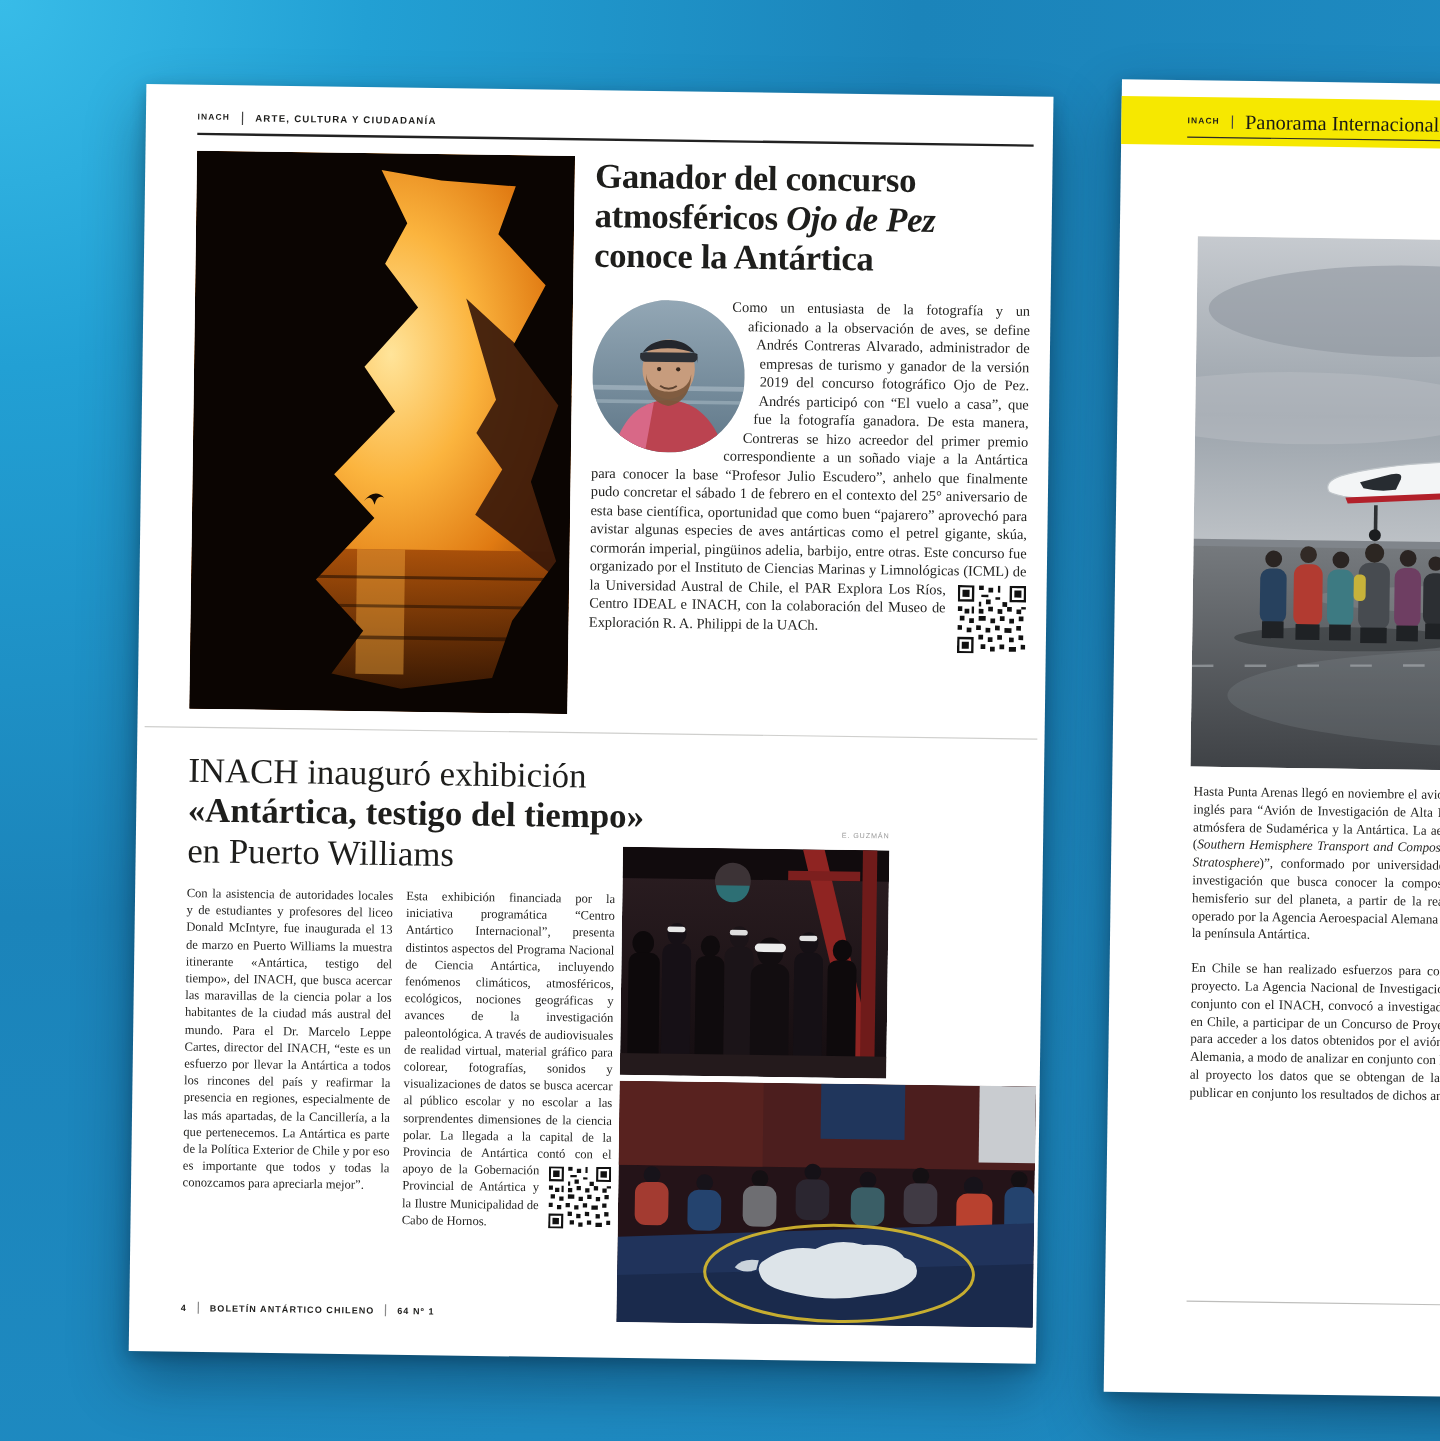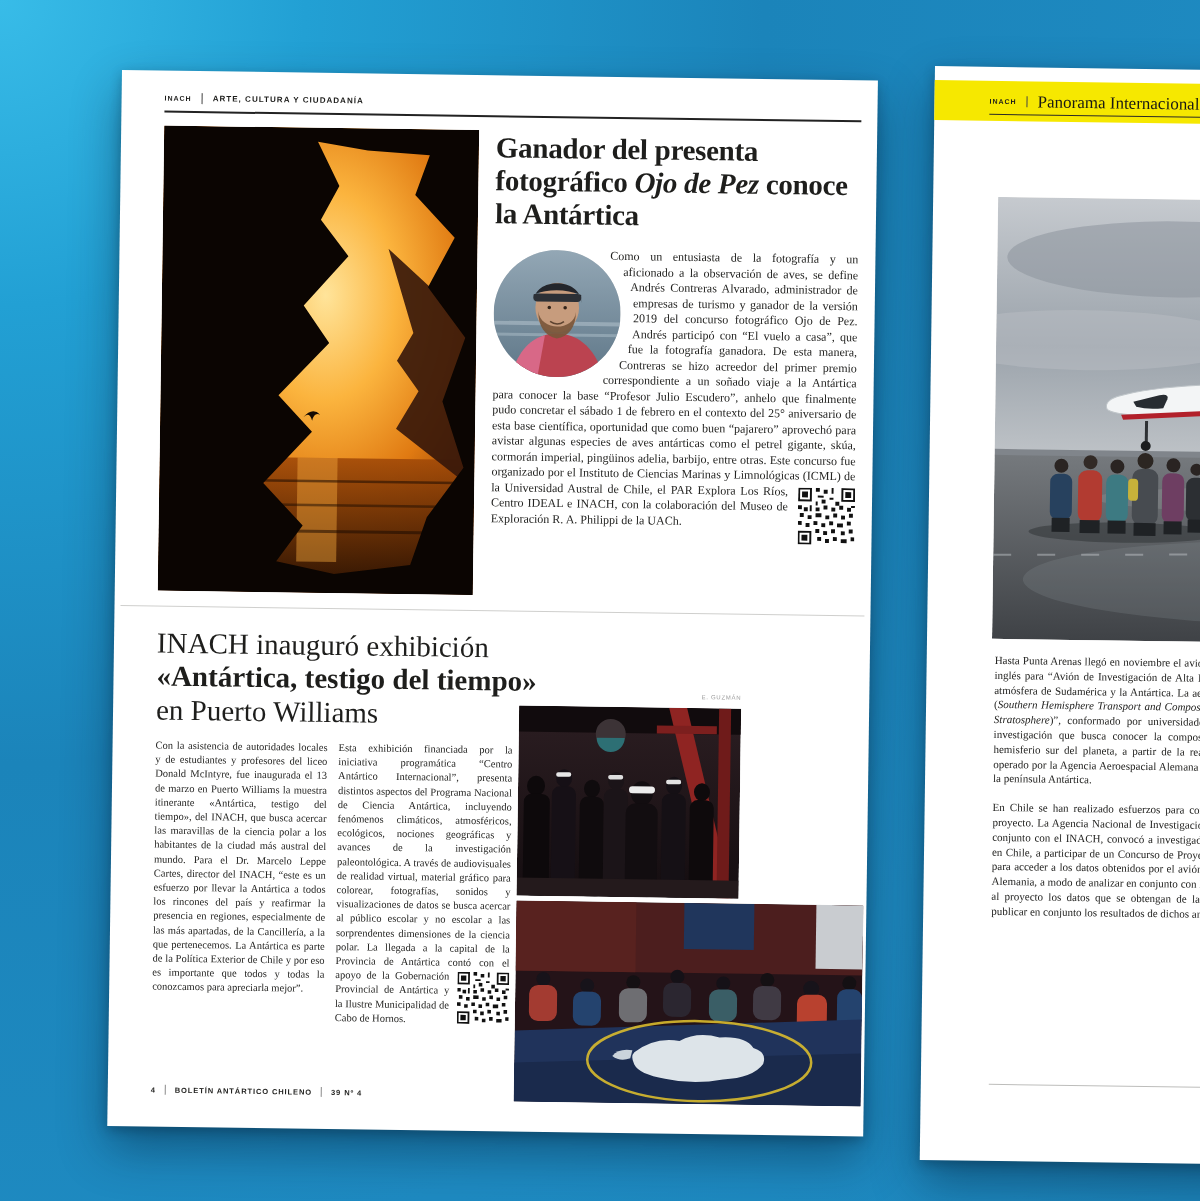--- a/index.html
+++ b/index.html
@@ -107,21 +107,21 @@
       <rect y="376" width="315" height="2.5" fill="#1c0b02" opacity=".5"></rect>
       <rect y="402" width="315" height="3" fill="#1c0b02" opacity=".55"></rect>
       <path d="M226,120 L315,200 L315,360 L236,300 L258,262 L236,232 L252,204 Z" fill="#35160a" opacity=".9" data-name="cliff-silhouette"></path>
       <path d="M143,290 Q152,279 160,287 Q154,284 152,293 Q149,283 143,290 Z" fill="#140a03" data-name="bird-silhouette"></path>
       <path fill-rule="evenodd" fill="#0b0502" data-name="cave-walls" d="M0,0 H315 V465 H0 Z
            M154,14 L176,58 L158,92 L186,128 L142,178 L168,215 L118,268 L152,304 L104,356 L144,398 L118,434 L176,446 L252,436 L268,388 L304,338 L282,272 L304,208 L266,158 L292,108 L252,66 L266,26 L204,22 Z"></path>
     </svg>
   </div>
 
   <div class="a1-col" data-name="article-1">
-    <h1 class="headline" style="margin:0" data-name="article-1-title"><span class="hl-b" data-name="title-bold">Ganador</span><span data-name="title-regular"> del presenta fotográfico </span><span class="hl-i" data-name="title-italic">Ojo de Pez</span><span class="hl-b" data-name="title-bold-tail"> conoce la Antártica</span></h1>
+    <h1 class="headline" style="margin:0" data-name="article-1-title"><span class="hl-b" data-name="title-bold">Ganador</span><span data-name="title-regular"> del concurso atmosféricos </span><span class="hl-i" data-name="title-italic">Ojo de Pez</span><span class="hl-b" data-name="title-bold-tail"> conoce la Antártica</span></h1>
 
     <p class="a1-body" data-name="article-1-body">
       <span class="portrait photo-frame" data-name="winner-portrait-photo">
         <svg viewBox="0 0 128 128" preserveAspectRatio="none">
           <defs>
             <linearGradient id="skyp" x1="0" y1="0" x2="0" y2="1">
               <stop offset="0%" stop-color="#93a7b5"></stop>
                 <stop offset="100%" stop-color="#5f7788"></stop>
             </linearGradient>
           </defs>
@@ -237,21 +237,21 @@
       <path d="M120,150 q20,-16 45,-12 q18,-10 40,-4 q26,-2 34,10 q14,4 10,16 q-10,14 -40,16 q-30,6 -58,0 q-26,-4 -31,-14 q-4,-8 0,-12 z" fill="#dde4e9" data-name="antarctica-map"></path>
       <path d="M118,148 q-14,-2 -20,6 q8,6 18,2 z" fill="#dde4e9" opacity=".9"></path>
     </svg>
   </div>
 
   <div class="lp-footer" data-name="page-footer">
     <span data-name="page-number">4</span>
     <span class="ft-divider" data-name="footer-divider"></span>
     <span data-name="publication-name">BOLETÍN ANTÁRTICO CHILENO</span>
     <span class="ft-divider" data-name="footer-divider"></span>
-    <span data-name="issue-number">39 Nº 4</span>
+    <span data-name="issue-number">64 Nº 1</span>
   </div>
 </div>
 
 <div class="page page-right" data-name="magazine-right-page">
 
   <div class="rp-bar" data-name="yellow-header-bar">
     <div class="rp-bar-inner" data-name="page-header">
       <span class="brand" data-name="brand-mark">INACH</span>
       <span class="hdr-divider" data-name="header-divider"></span>
       <span class="rp-section" data-name="section-label">Panorama Internacional</span>

